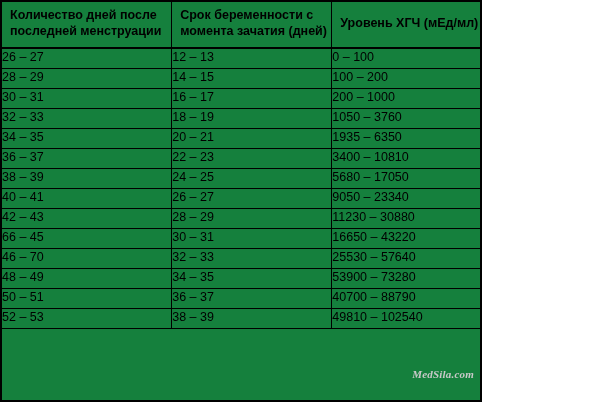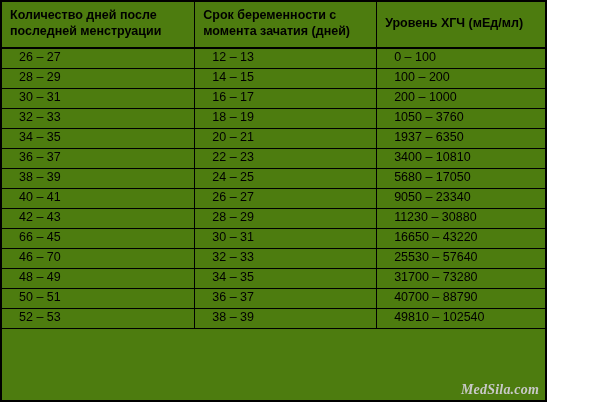--- a/index.html
+++ b/index.html
@@ -8,25 +8,25 @@
   }
   body {
     width: 609px;
     height: 402px;
     background: #ffffff;
     font-family: "Liberation Sans", sans-serif;
     overflow: hidden;
   }
   .page {
     position: relative;
-    width: 547px;
+    width: 482px;
     height: 402px;
     box-sizing: border-box;
     border: 2px solid #000000;
-    background: #4d7c0f;
+    background: #15803d;
   }
   table.hcg-table {
     border-collapse: collapse;
     width: 100%;
     table-layout: fixed;
   }
   table.hcg-table col.c1 { width: 35.5%; }
   table.hcg-table col.c2 { width: 33.5%; }
   table.hcg-table col.c3 { width: 31%; }
 
@@ -46,34 +46,34 @@
     line-height: 1.25;
     height: 36px;
   }
   thead th.first { border-left: none; }
   thead th.last { border-right: none; }
 
   tbody td {
     font-size: 12.5px;
     color: #000000;
     height: 18px;
-    padding: 0 0 1px 17px;
+    padding: 0 0 1px 0;
     line-height: 1.1;
     white-space: nowrap;
   }
   tbody td.first { border-left: none; }
   tbody td.last { border-right: none; }
   tbody tr.lastrow td { border-bottom: none; }
 
   .watermark {
     position: absolute;
     right: 6px;
-    bottom: 2px;
+    bottom: 20px;
     font-family: "Liberation Serif", serif;
-    font-size: 14px;
+    font-size: 11px;
     font-weight: bold;
     font-style: italic;
     color: #c9c9c9;
     letter-spacing: 0.2px;
     user-select: none;
   }
 </style>
 </head>
 <body>
 
@@ -109,21 +109,21 @@
         <td class="last">200 – 1000</td>
       </tr>
       <tr>
         <td class="first">32 – 33</td>
         <td>18 – 19</td>
         <td class="last">1050 – 3760</td>
       </tr>
       <tr>
         <td class="first">34 – 35</td>
         <td>20 – 21</td>
-        <td class="last">1937 – 6350</td>
+        <td class="last">1935 – 6350</td>
       </tr>
       <tr>
         <td class="first">36 – 37</td>
         <td>22 – 23</td>
         <td class="last">3400 – 10810</td>
       </tr>
       <tr>
         <td class="first">38 – 39</td>
         <td>24 – 25</td>
         <td class="last">5680 – 17050</td>
@@ -144,21 +144,21 @@
         <td class="last">16650 – 43220</td>
       </tr>
       <tr>
         <td class="first">46 – 70</td>
         <td>32 – 33</td>
         <td class="last">25530 – 57640</td>
       </tr>
       <tr>
         <td class="first">48 – 49</td>
         <td>34 – 35</td>
-        <td class="last">31700 – 73280</td>
+        <td class="last">53900 – 73280</td>
       </tr>
       <tr>
         <td class="first">50 – 51</td>
         <td>36 – 37</td>
         <td class="last">40700 – 88790</td>
       </tr>
       <tr>
         <td class="first">52 – 53</td>
         <td>38 – 39</td>
         <td class="last">49810 – 102540</td>

